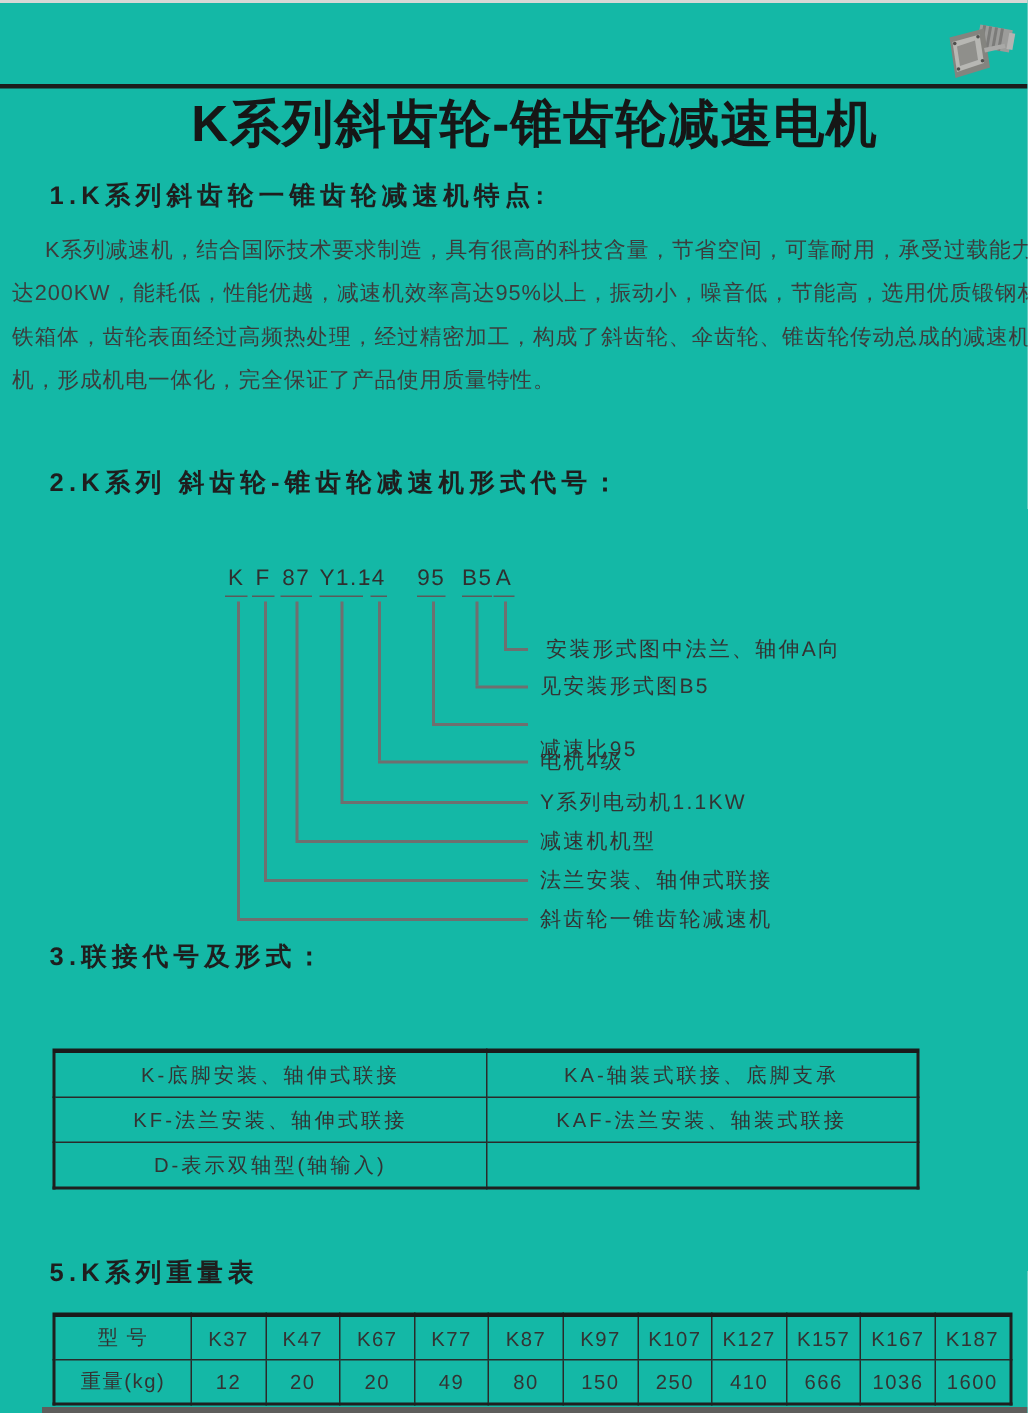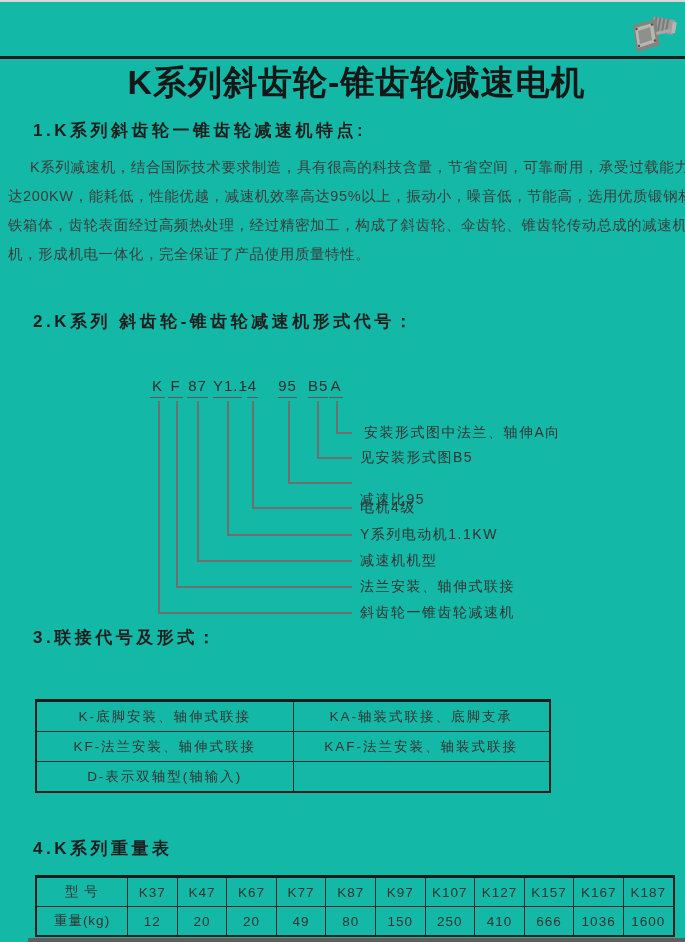--- a/index.html
+++ b/index.html
@@ -54,21 +54,21 @@
     color:#333; white-space:nowrap;
   }
 
   
   table.doc-table { position:absolute; left:35px; border-collapse:collapse; table-layout:fixed;
     border:2px solid #1f1f1f; border-top:3px solid #1a1a1a; background:transparent; }
   table.doc-table td, table.doc-table th {
     border:1.5px solid #2a2a2a; text-align:center; vertical-align:middle;
     font-weight:normal; color:#333; padding:0;
   }
-  #table-connection { top:699px; width:516px; }
+  #table-connection { top:699px; width:578px; }
   #table-connection td { height:29px; font-size:13.5px; letter-spacing:2px; }
   #table-weight { top:875px; width:625px; }
   #table-weight th, #table-weight td { height:28px; font-size:13.5px; letter-spacing:1px; }
 </style>
 </head>
 <body>
 
 <div class="page">
 
   <div class="scan-top"></div>
@@ -164,21 +164,21 @@
           <td style="width: 50%; margin-left: 48px;">KF-法兰安装、轴伸式联接</td>
           <td style="width: 50%;">KAF-法兰安装、轴装式联接</td>
         </tr>
         <tr>
           <td style="width: 50%;">D-表示双轴型(轴输入)</td>
           <td style="width: 50%;"></td>
         </tr>
       </tbody>
   </table>
 
-  <div class="sec-heading h4">4.K系列重量表</div>
+  <div class="sec-heading h4">5.K系列重量表</div>
 
   <table class="doc-table" id="table-weight">
     <tbody>
         <tr>
           <th style="width: 90px;">型  号</th>
           <th style="width: 48.6px;">K37</th>
           <th style="width: 48.6px;">K47</th>
           <th style="width: 48.6px;">K67</th>
           <th style="width: 48.6px;">K77</th>
           <th style="width: 48.6px;">K87</th>

